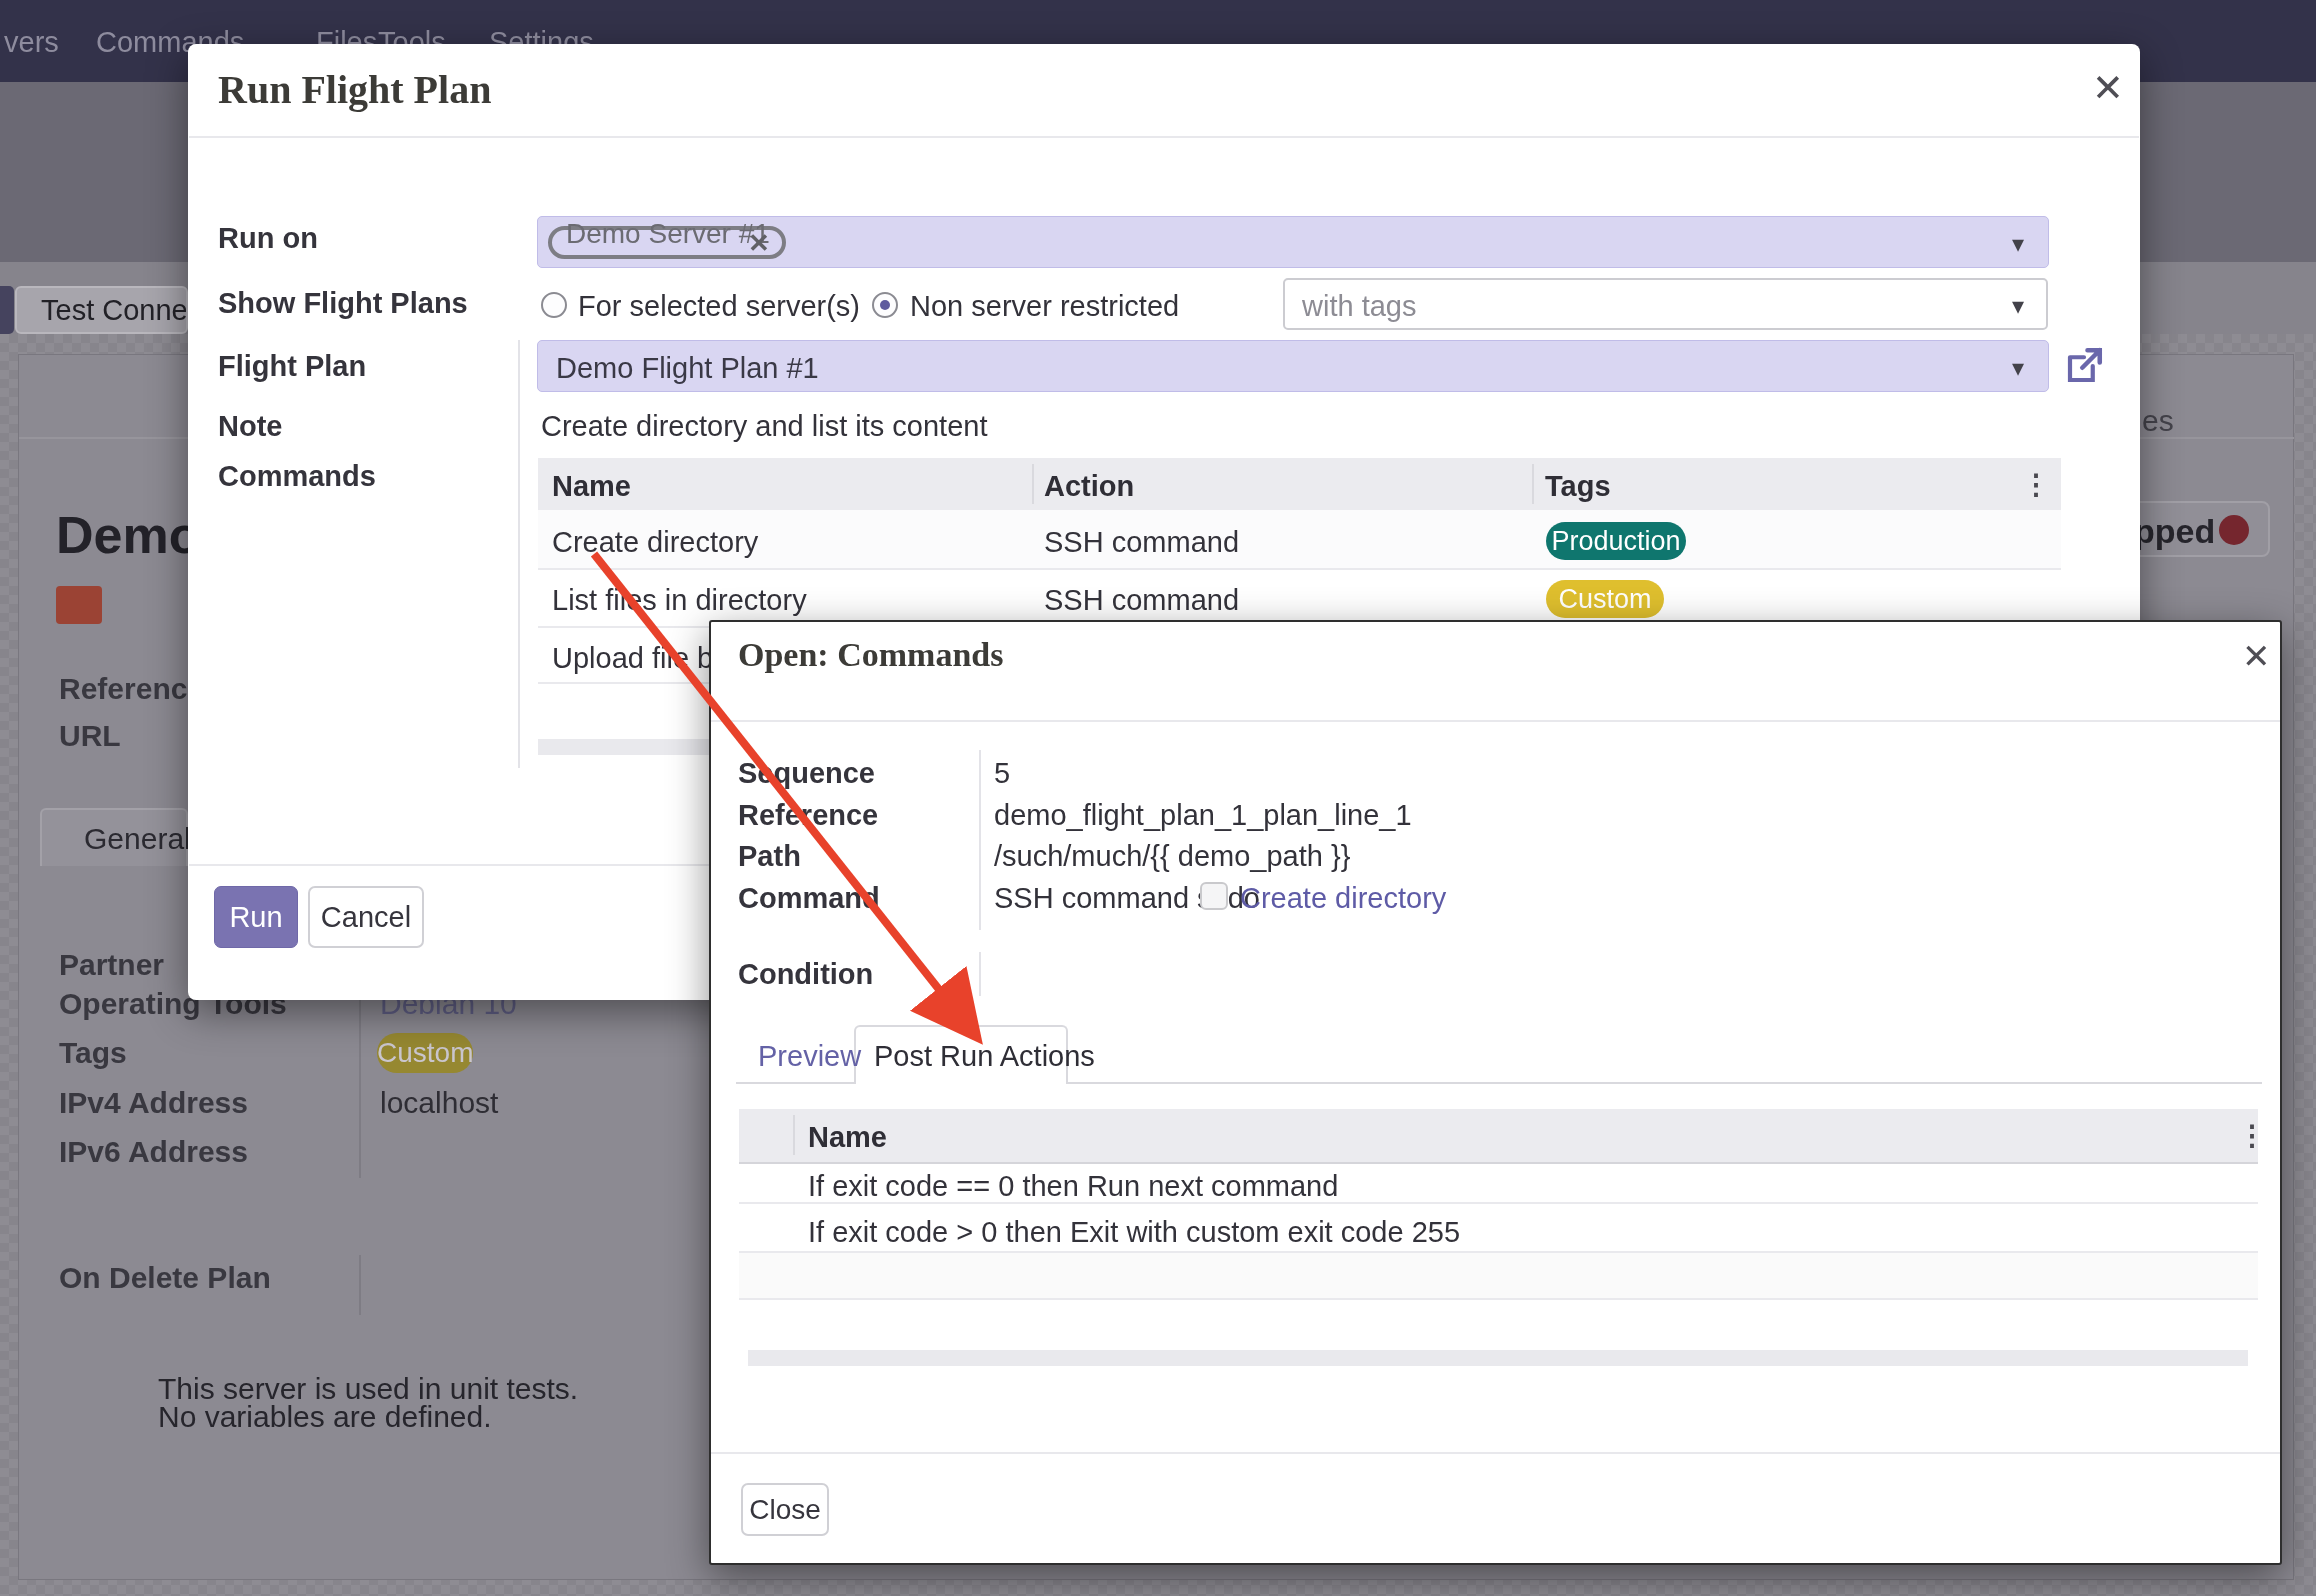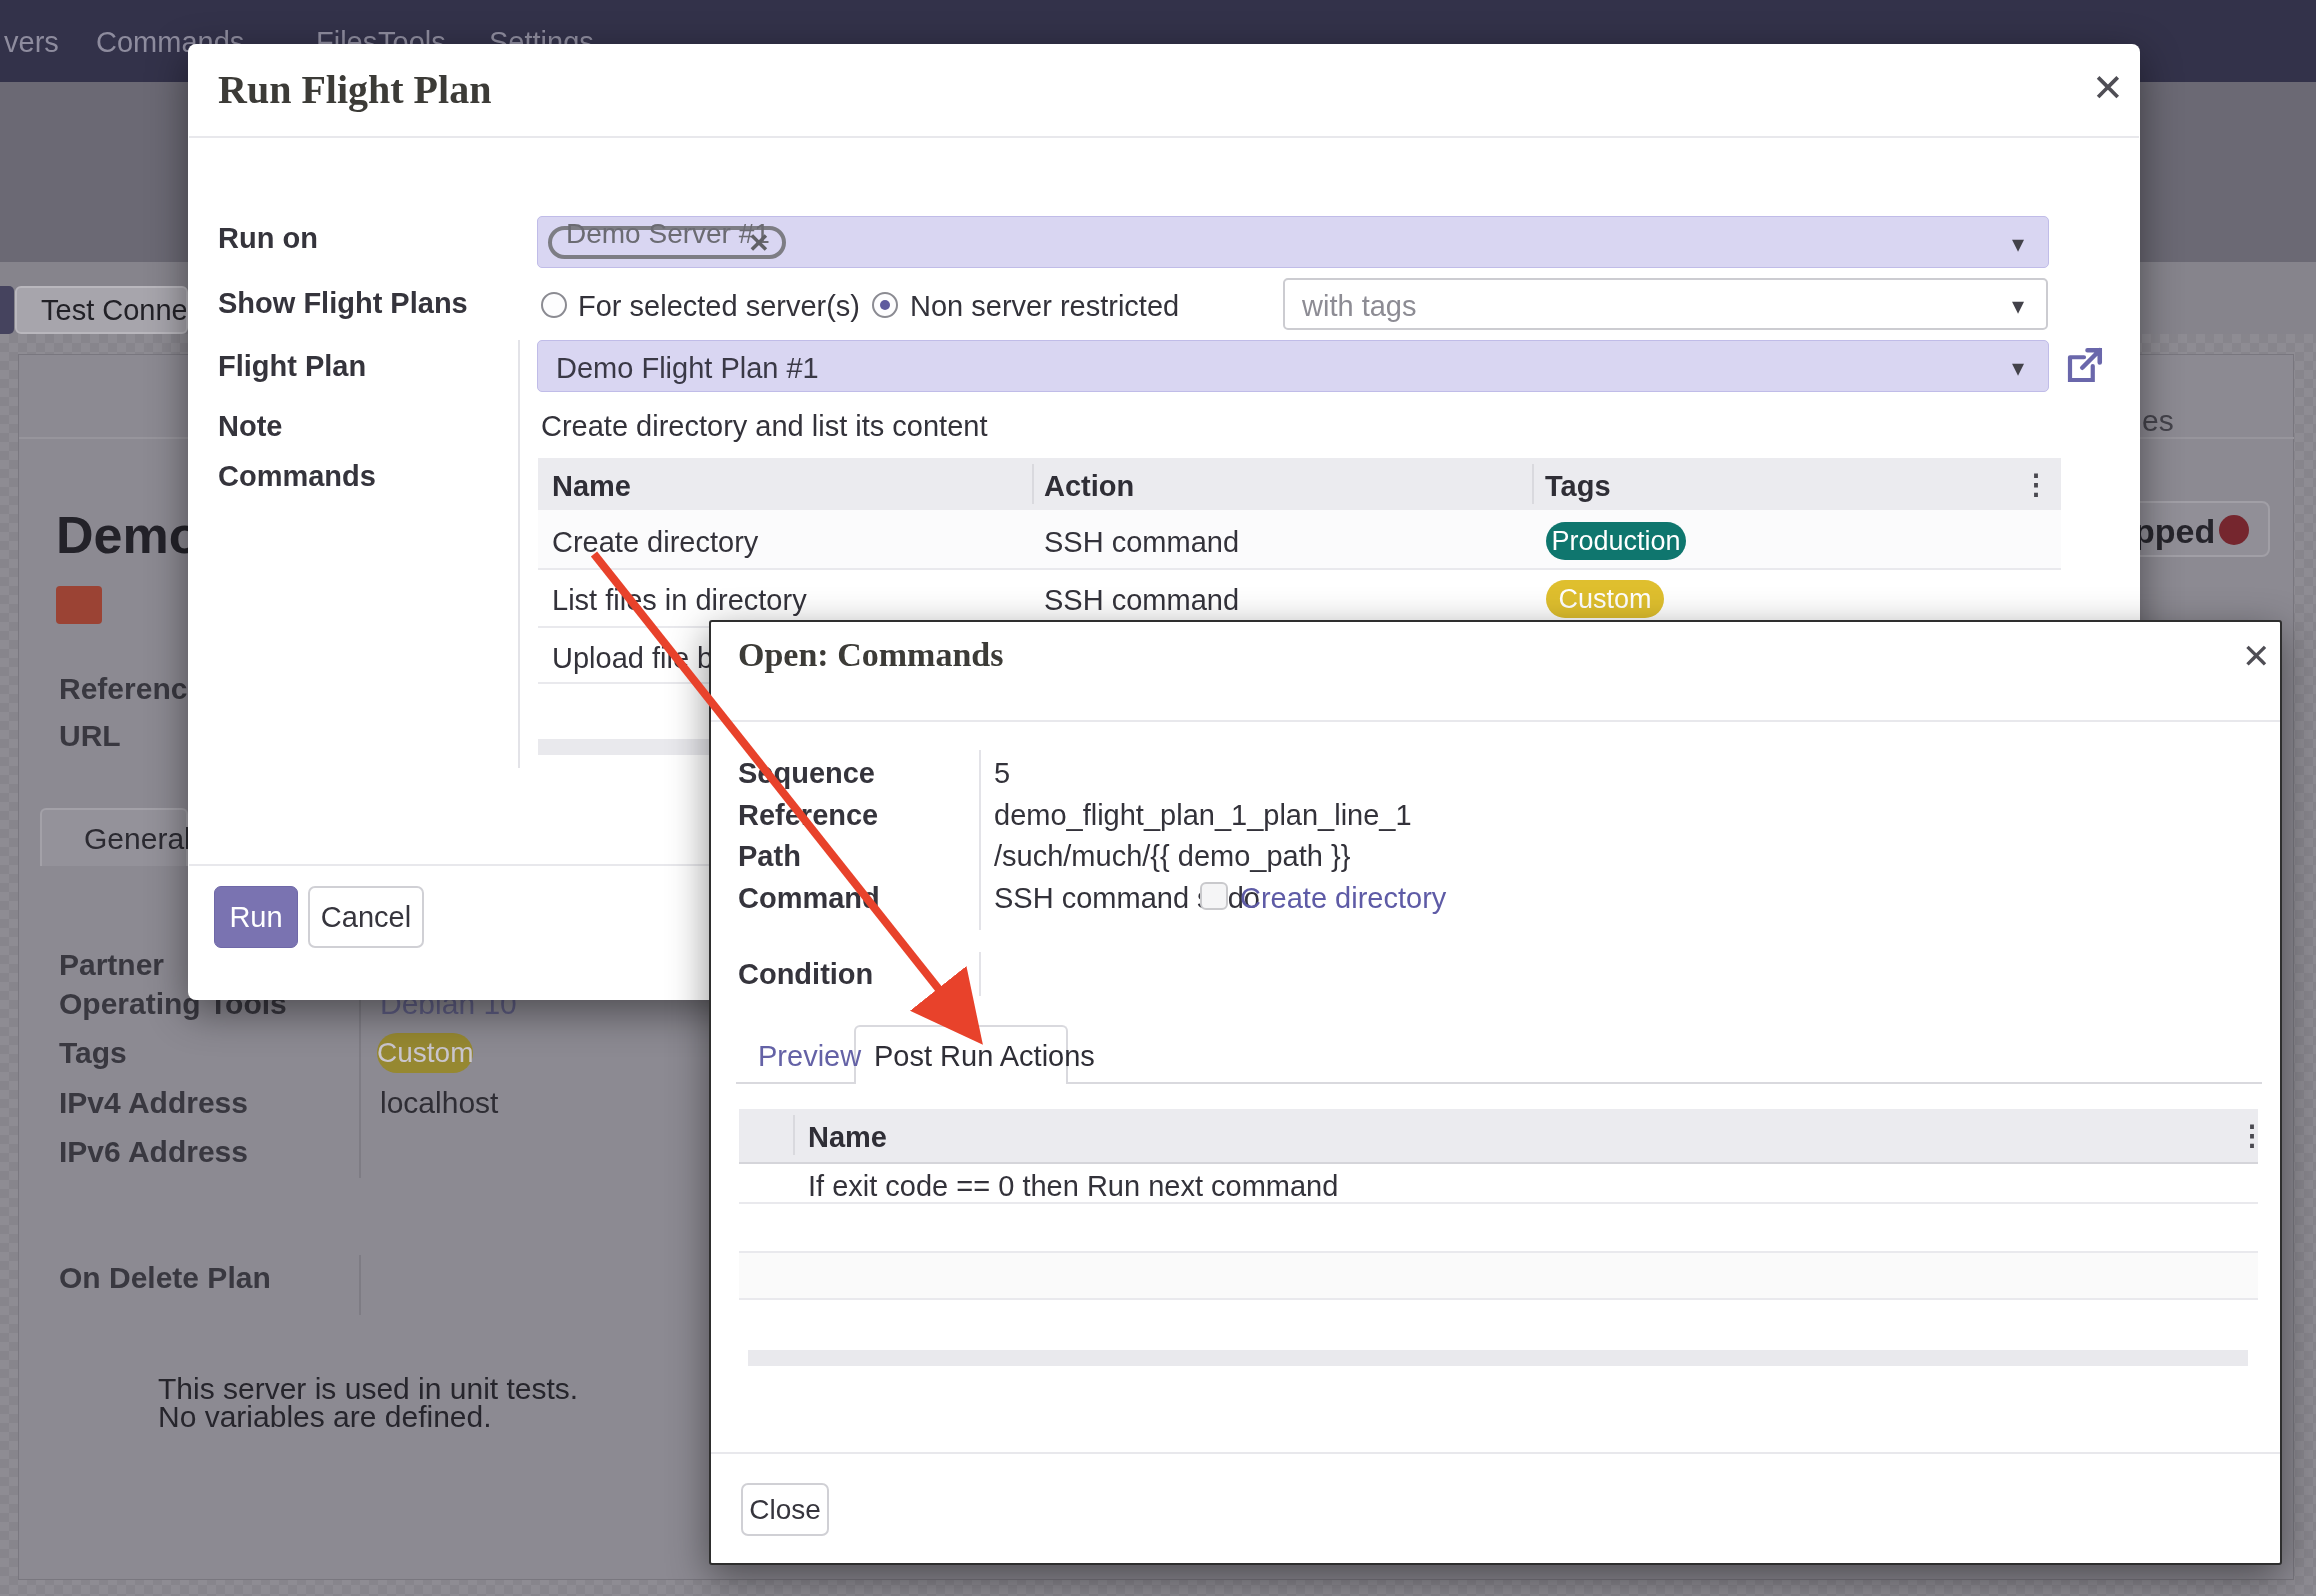--- a/index.html
+++ b/index.html
@@ -209,20 +209,21 @@
   <span class="abs txt" style="left:758px;top:1040px;font-size:29px;color:#6462a6;">Preview</span>
   <span class="abs txt" style="left:874px;top:1040px;font-size:29px;color:#2f2e36;">Post Run Actions</span>
 
   <div class="abs thead" style="left:739px;top:1109px;width:1519px;height:53px;border-bottom:2px solid #d5d5da;"></div>
   <div class="abs" style="left:793px;top:1115px;width:2px;height:40px;background:#d9d9de;"></div>
   <span class="abs th-txt txt" style="left:808px;top:1121px;">Name</span>
   <span class="abs kebab txt" style="left:2238px;top:1119px;">⋮</span>
 
   <span class="abs td-txt txt" style="left:808px;top:1170px;">If exit code == 0 then Run next command</span>
   <div class="abs row-div" style="left:739px;top:1202px;width:1519px;"></div>
+  <span class="abs td-txt txt" style="left:808px;top:1216px;">If exit code &gt; 0 then Exit with custom exit code 255</span>
   <div class="abs row-div" style="left:739px;top:1251px;width:1519px;"></div>
   <div class="abs" style="left:739px;top:1253px;width:1519px;height:45px;background:#fafafa;"></div>
   <div class="abs row-div" style="left:739px;top:1298px;width:1519px;"></div>
 
   <div class="abs scroll-strip" style="left:748px;top:1350px;width:1500px;height:16px;"></div>
 
   <div class="abs hline" style="left:711px;top:1452px;width:1569px;"></div>
   <div class="abs btn btn-plain" style="left:741px;top:1483px;width:88px;height:53px;line-height:49px;font-size:28px;">Close</div>
 
   <svg class="abs" style="left:540px;top:520px;z-index:50;pointer-events:none;" width="480" height="550" viewBox="0 0 480 550">

